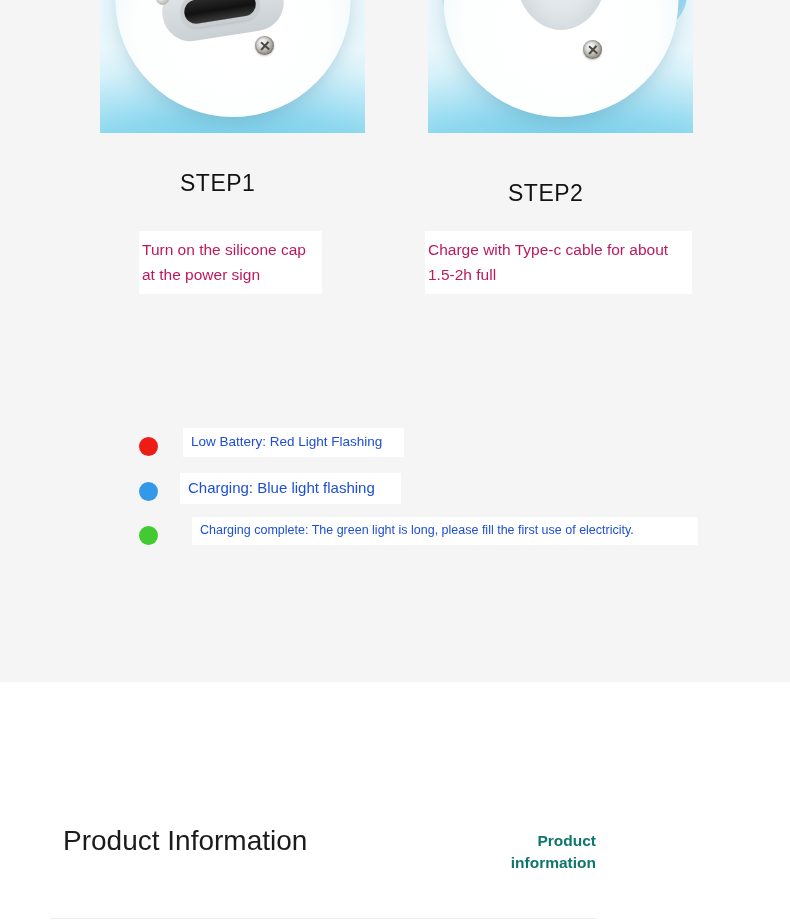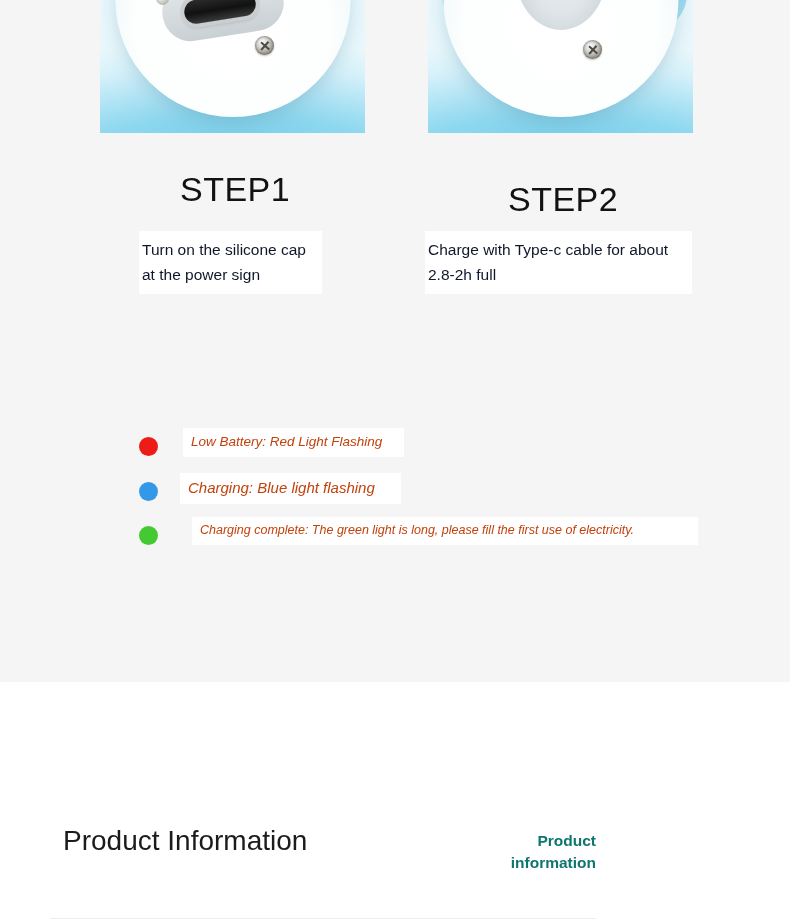--- a/index.html
+++ b/index.html
@@ -132,34 +132,34 @@
     height: 46px;
     background: linear-gradient(180deg, #8fd6ee 0%, #b5e3f4 100%);
     border-radius: 0 0 40px 40px;
   }
   #photo-step2 .wing-left { left: 14px; }
   #photo-step2 .wing-right { right: 6px; }
 
   
   .step-title {
     position: absolute;
-    font-size: 34px;
+    font-size: 23px;
     font-weight: 400;
     color: #121212;
     letter-spacing: 0.5px;
     white-space: nowrap;
   }
   #step1-title { left: 180px; top: 170px; }
   #step2-title { left: 508px; top: 180px; }
 
   
   .step-desc {
     position: absolute;
     background: #ffffff;
-    color: #0f172a;
+    color: #be185d;
     font-size: 15.5px;
     line-height: 25px;
     padding: 6px 3px 7px 3px;
     box-sizing: border-box;
   }
   #step1-desc { left: 139px; top: 231px; width: 183px; }
   #step2-desc { left: 425px; top: 231px; width: 267px; }
 
   
   #status-list {
@@ -180,24 +180,23 @@
 
   .status-dot {
     width: 19px;
     height: 19px;
     border-radius: 50%;
     flex: 0 0 auto;
     margin-top: 9px;
   }
   .status-text {
     background: #ffffff;
-    color: #c2410c;
+    color: #1d4ed8;
     padding: 6px 8px 8px 8px;
     white-space: nowrap;
-    font-style: italic;
   }
   #status-row-0 .status-dot { margin-left: 0; }
   #status-row-0 .status-text { margin-left: 25px; font-size: 13.5px; min-width: 205px; }
   #status-row-1 .status-text { margin-left: 22px; font-size: 15px;   min-width: 205px; }
   #status-row-2 .status-text { margin-left: 34px; font-size: 12.5px; min-width: 490px; }
 
   
   #product-info-section {
     position: absolute;
     left: 0;
@@ -263,21 +262,21 @@
     <div class="wing-right"></div>
     <div class="ring-white"></div>
     <div class="nozzle"></div>
     <div class="screw"></div>
   </div>
 
   <div class="step-title" id="step1-title">STEP1</div>
   <div class="step-title" id="step2-title">STEP2</div>
 
   <div class="step-desc" id="step1-desc">Turn on the silicone cap at the power sign</div>
-  <div class="step-desc" id="step2-desc">Charge with Type-c cable for about 2.8-2h full</div>
+  <div class="step-desc" id="step2-desc">Charge with Type-c cable for about 1.5-2h full</div>
 
   <div id="status-list">
 
     <div class="status-row" id="status-row-0">
       <span class="status-dot" style="background: rgb(238, 28, 22);"></span>
       <span class="status-text">Low Battery: Red Light Flashing</span>
     </div>
 
     <div class="status-row" id="status-row-1">
       <span class="status-dot" style="background: rgb(52, 152, 232);"></span>

